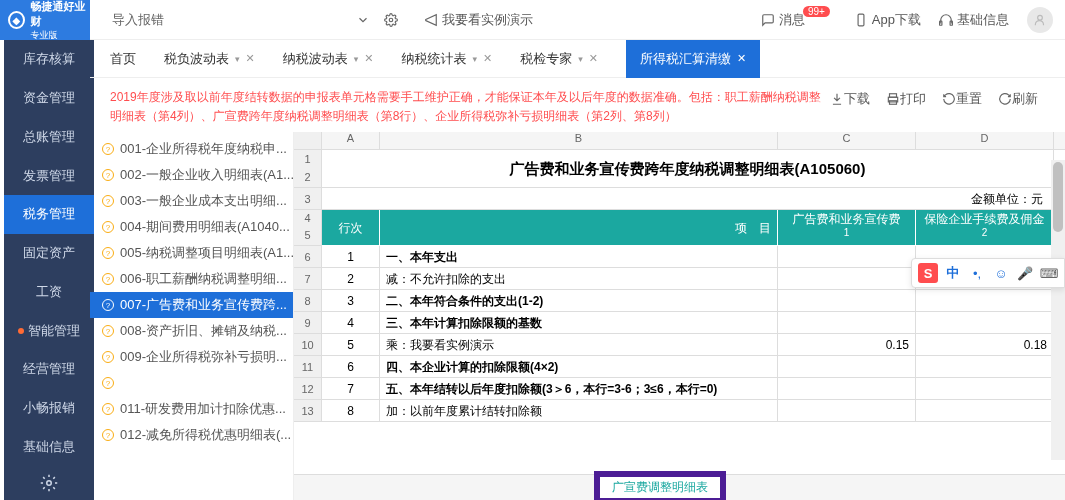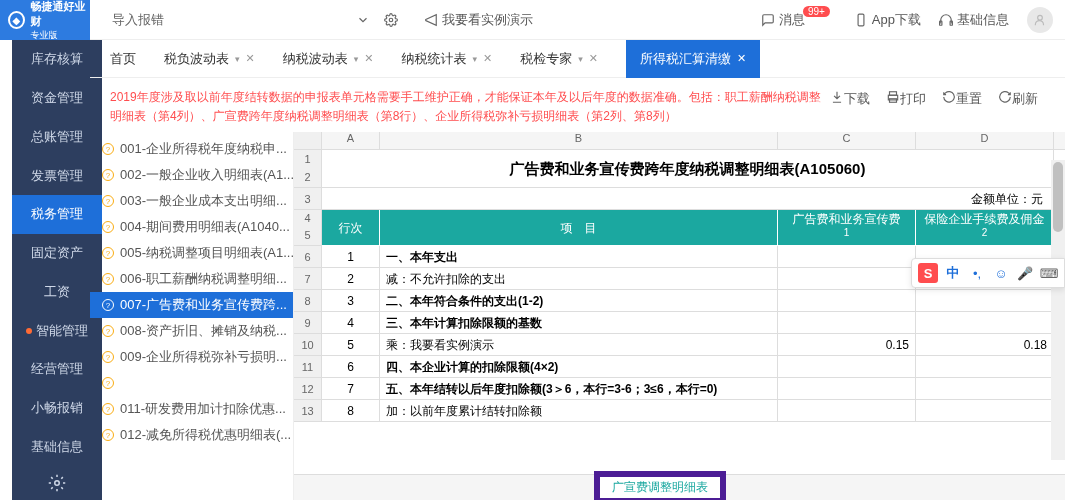--- a/index.html
+++ b/index.html
@@ -9,36 +9,36 @@
 .brand-icon{width:18px;height:18px;border:2px solid #fff;border-radius:50%;display:flex;align-items:center;justify-content:center;font-size:10px}
 .top-left{margin-left:100px;display:flex;align-items:center;gap:12px;flex:1}
 .search-link{color:#666}
 .top-icons{display:flex;align-items:center;gap:4px}
 .top-icons svg{width:16px;height:16px;stroke:#666;fill:none;stroke-width:2}
 .demo-link{display:flex;align-items:center;gap:4px;color:#555}
 .top-right{display:flex;align-items:center;gap:18px}
 .tr-item{display:flex;align-items:center;gap:4px;color:#555;cursor:pointer}
 .badge{background:#ff4d4f;color:#fff;border-radius:8px;padding:0 5px;font-size:10px;position:relative;top:-8px;left:-6px}
 .avatar{width:26px;height:26px;border-radius:50%;background:#e8e8e8;display:flex;align-items:center;justify-content:center}
-.sidebar{position:absolute;left:12px;top:40px;bottom:0;width:90px;background:#2d3e5f;color:#cfd8e8;display:flex;flex-direction:column;overflow:hidden}
+.sidebar{position:absolute;left:4px;top:40px;bottom:0;width:90px;background:#2d3e5f;color:#cfd8e8;display:flex;flex-direction:column;overflow:hidden}
 .side-item{height:39px;display:flex;align-items:center;justify-content:center;cursor:pointer;font-size:13px}
 .side-item.active{background:#1e6fd9;color:#fff}
 .side-dot{width:6px;height:6px;background:#ff6b35;border-radius:50%;margin-right:4px}
 .side-gear{margin-top:auto;text-align:center;padding:8px;color:#cfd8e8}
 .main{position:absolute;left:90px;top:40px;right:0;bottom:0;display:flex;flex-direction:column}
 .tabs{height:38px;display:flex;align-items:center;border-bottom:1px solid #eee;padding-left:20px;gap:28px}
 .tab{display:flex;align-items:center;gap:6px;color:#333;cursor:pointer;height:38px}
 .tab.active{background:#1e6fd9;color:#fff;padding:0 14px}
 .tab-close{color:#999;font-size:11px}
 .tab.active .tab-close{color:#fff}
 .tab-caret{font-size:9px;color:#999}
 .notice-row{padding:10px 20px 6px;display:flex}
 .notice{color:#ff4d4f;font-size:12px;line-height:1.6;flex:1;max-width:720px}
 .toolbar{display:flex;gap:16px;align-items:flex-start;padding-top:2px}
-.tb-btn{display:flex;color:#555;cursor:pointer;font-size:13px}
+.tb-btn{display:flex;align-items:center;color:#555;cursor:pointer;font-size:13px}
 .content{flex:1;display:flex;overflow:hidden}
 .tree{width:204px;border-right:1px solid #eee;overflow-y:auto;padding-top:4px}
 .tree-item{height:26px;display:flex;align-items:center;padding-left:12px;gap:6px;cursor:pointer;font-size:12px;color:#555;white-space:nowrap;overflow:hidden}
 .tree-item.sel{background:#1e6fd9;color:#fff}
 .tree-icon{width:12px;height:12px;border:1px solid #faad14;border-radius:50%;flex-shrink:0;display:flex;align-items:center;justify-content:center;font-size:8px;color:#faad14}
 .tree-item.sel .tree-icon{border-color:#fff;color:#fff}
 .sheet{flex:1;display:flex;flex-direction:column;position:relative}
 .col-hdr{height:18px;display:flex;background:#f5f5f5;border-bottom:1px solid #ddd}
 .rh{width:28px;border-right:1px solid #ddd;background:#f0f0f0}
 .ch{border-right:1px solid #ddd;text-align:center;font-size:11px;color:#666}
@@ -294,21 +294,21 @@
             <div class="rn" style="height: 38px; line-height: 18px;">1<br>2</div>
             <div class="cell title-cell">广告费和业务宣传费跨年度纳税调整明细表(A105060)</div>
           </div>
           <div class="row ">
             <div class="rn">3</div>
             <div class="cell  unit-cell" style="width: 732px;">金额单位：元</div>
           </div>
           <div class="row hdr-row" style="height: 36px;">
             <div class="rn" style="height: 36px; line-height: 17px;">4<br>5</div>
             <div class="cell cA" style="line-height: 36px; height: 36px;">行次</div>
-            <div class="cell cB" style="line-height: 36px; height: 36px; text-align: center;">项　目</div>
+            <div class="cell cB" style="line-height: 36px; height: 36px; text-align: right;">项　目</div>
             <div class="cell cC" style="height: 36px; text-align: center; line-height: 14px; padding: 2px;">广告费和业务宣传费<div class="hdr-sub">1</div></div>
             <div class="cell cD" style="height: 36px; text-align: center; line-height: 14px; padding: 2px;">保险企业手续费及佣金<div class="hdr-sub">2</div></div>
           </div>
           <div class="row ">
             <div class="rn">6</div>
             <div class="cell cA">1</div>
             <div class="cell cB bold">一、本年支出</div>
             <div class="cell cC"></div>
             <div class="cell cD"></div>
           </div>

